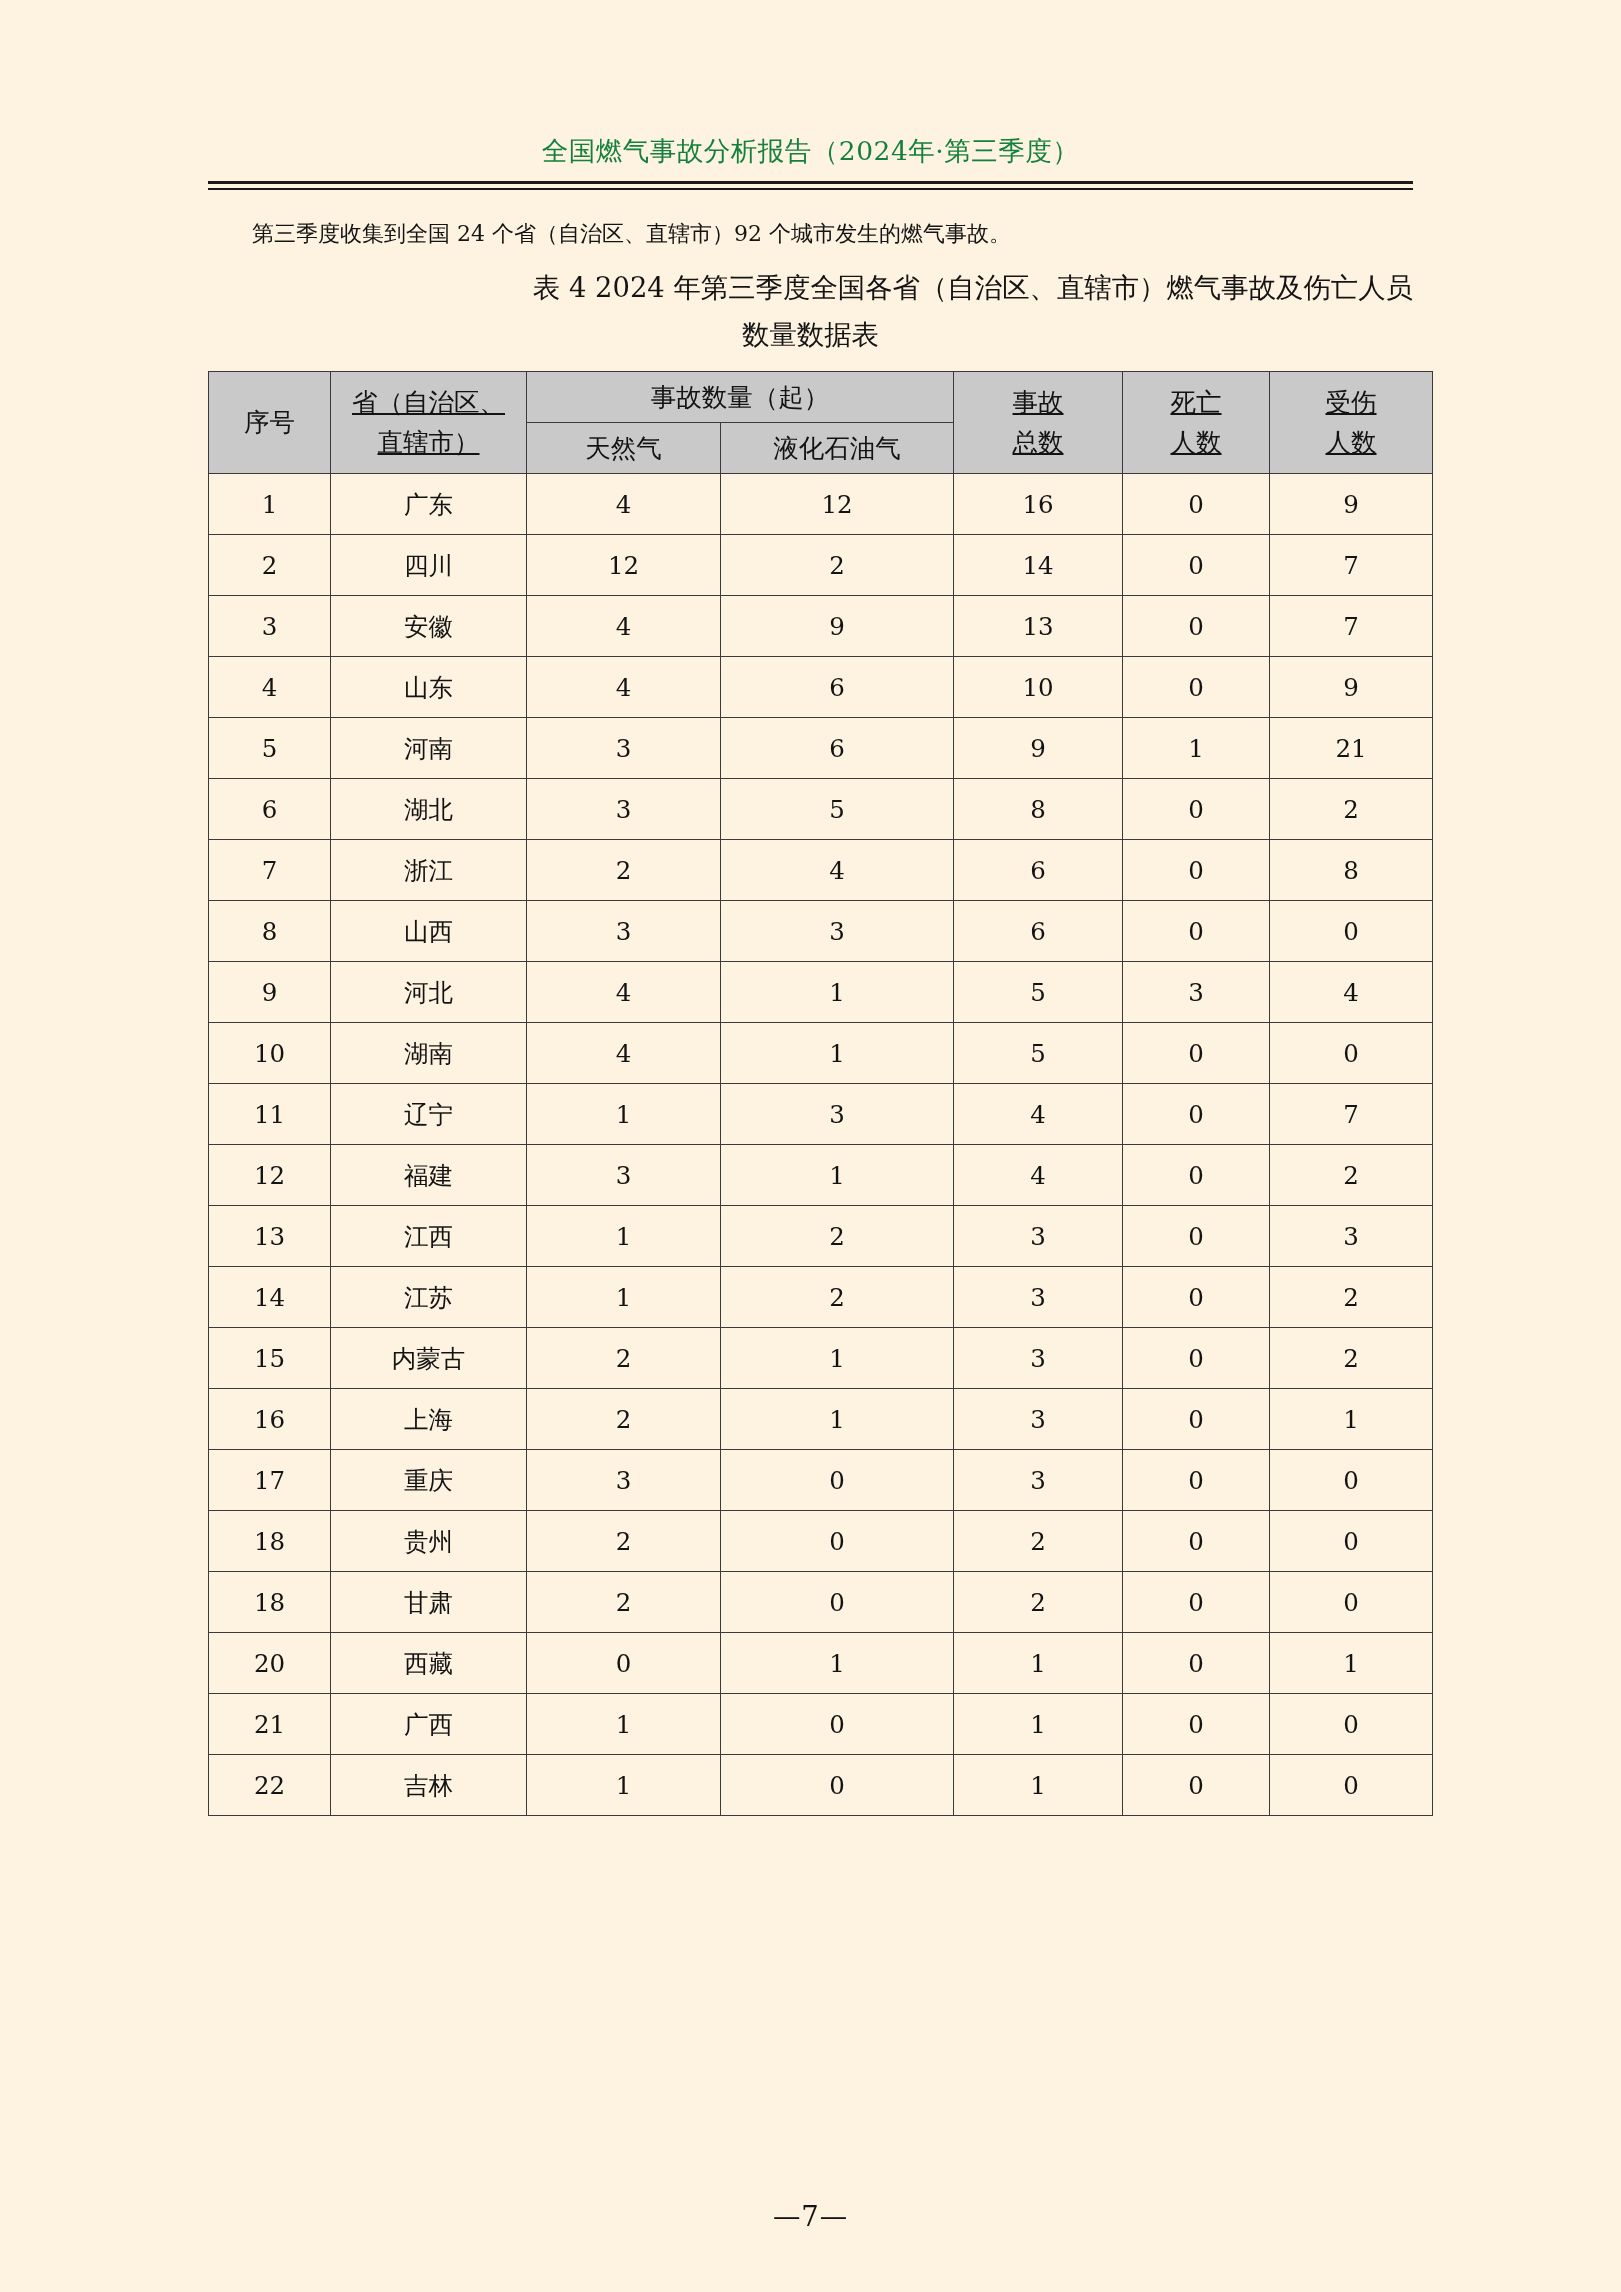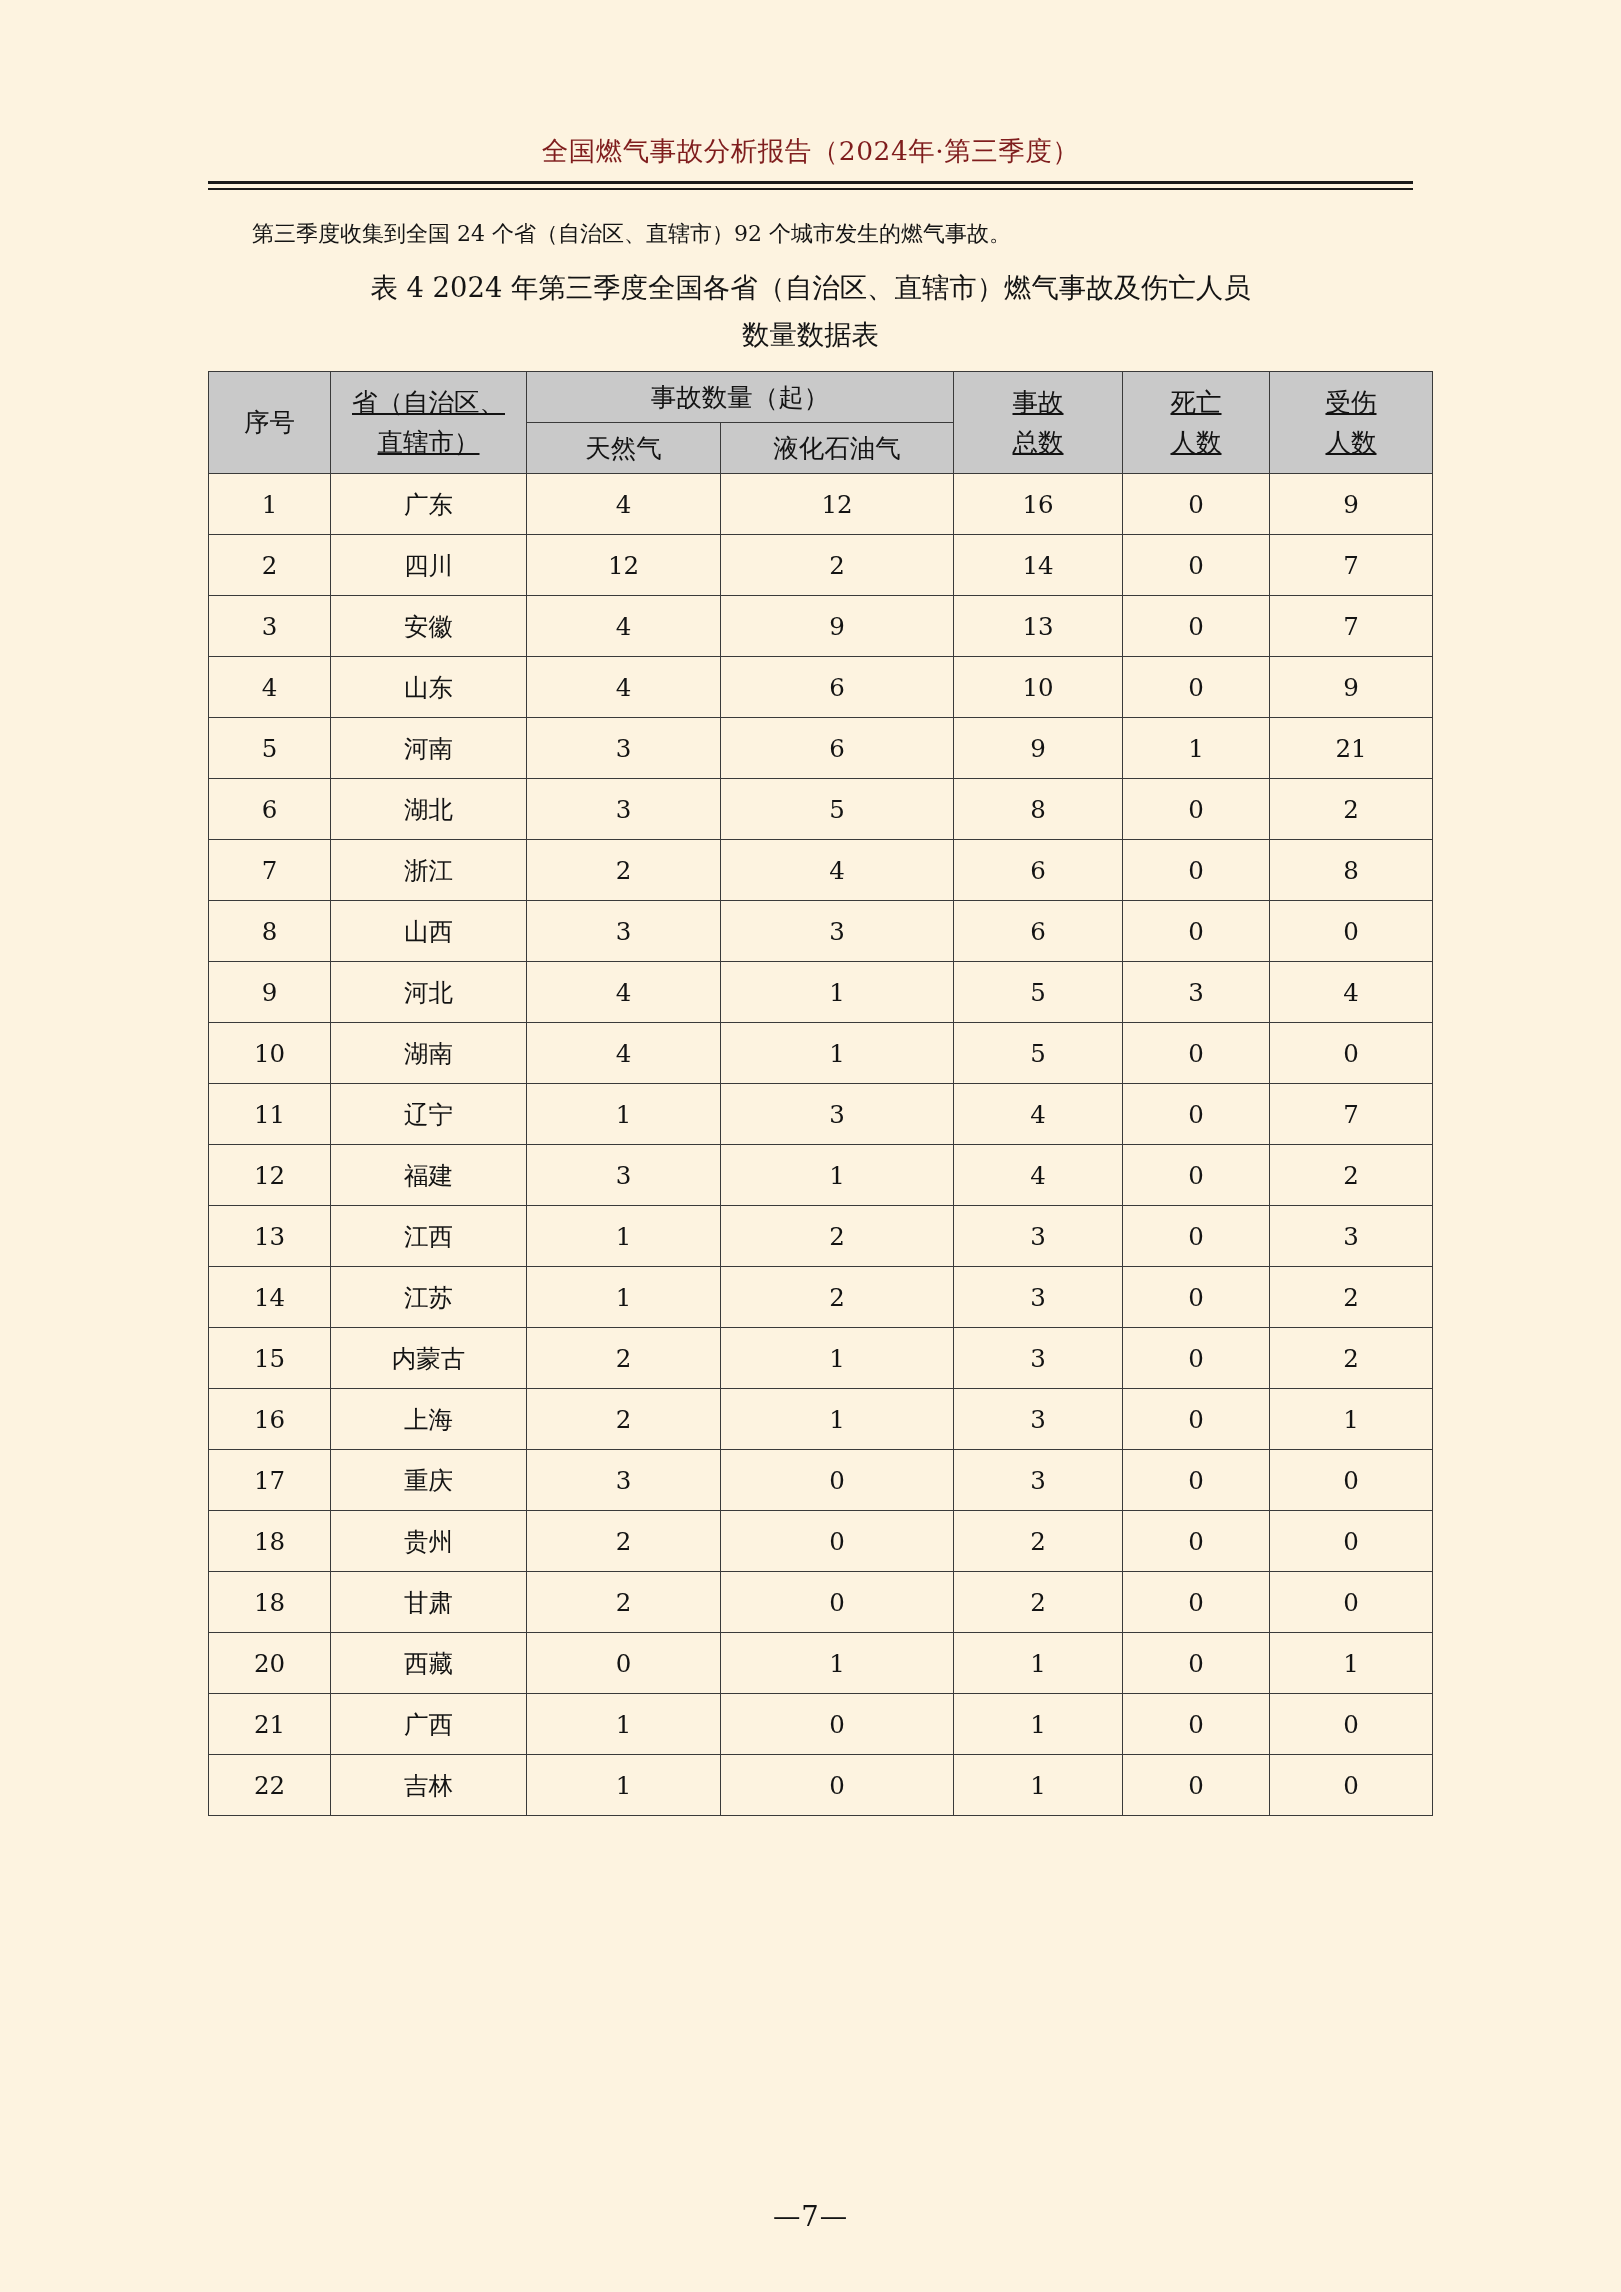--- a/index.html
+++ b/index.html
@@ -25,21 +25,21 @@
 
   
   .running-header {
     position: absolute;
     left: 0;
     right: 0;
     top: 133px;
     text-align: center;
     font-size: 26.5px;
     letter-spacing: 0.5px;
-    color: #7f1d1d;
+    color: #15803d;
     font-family: "DejaVu Serif", "Liberation Serif", serif;
   }
   .header-rules {
     position: absolute;
     left: 208px;
     right: 208px;
     top: 181px;
   }
   .rule-thick {
     height: 2.9px;
@@ -75,21 +75,21 @@
     text-indent: 2em;
     margin: 7.8px 0 0 0;
     color: #141414;
   }
   .caption {
     font-size: 27.4px;
     line-height: 1.5;
     margin: 15.7px 0 0 0;
     color: #141414;
   }
-  .caption .cap-line1 { display: block; text-align: center; }
+  .caption .cap-line1 { display: block; text-align: right; }
   .caption .cap-line2 { display: block; text-align: center; margin-top: 6px; }
 
   
   .data-table-wrap {
     margin-top: 15.7px;
   }
   table.data-table {
     border-collapse: collapse;
     width: 1223px;
     table-layout: fixed;

